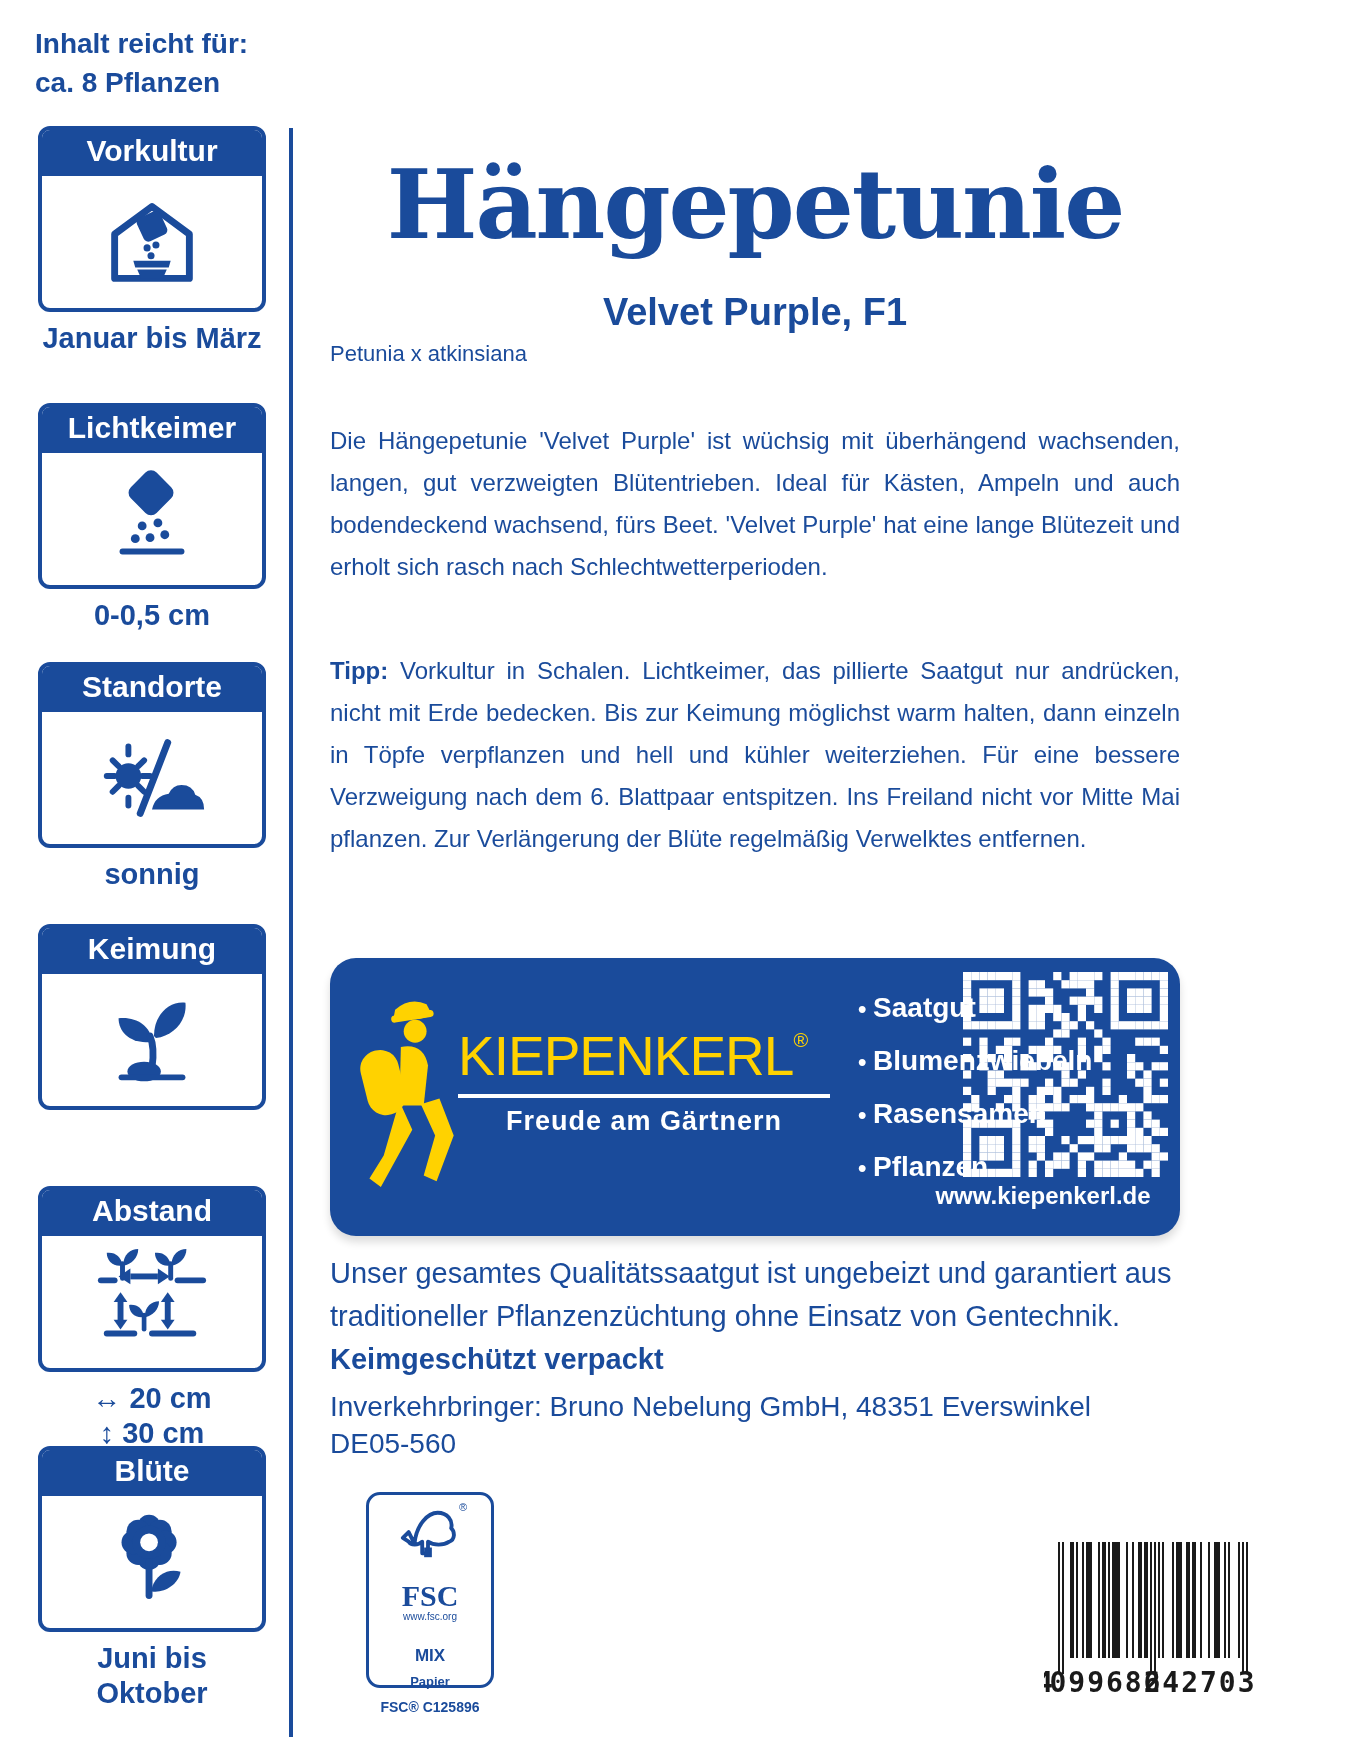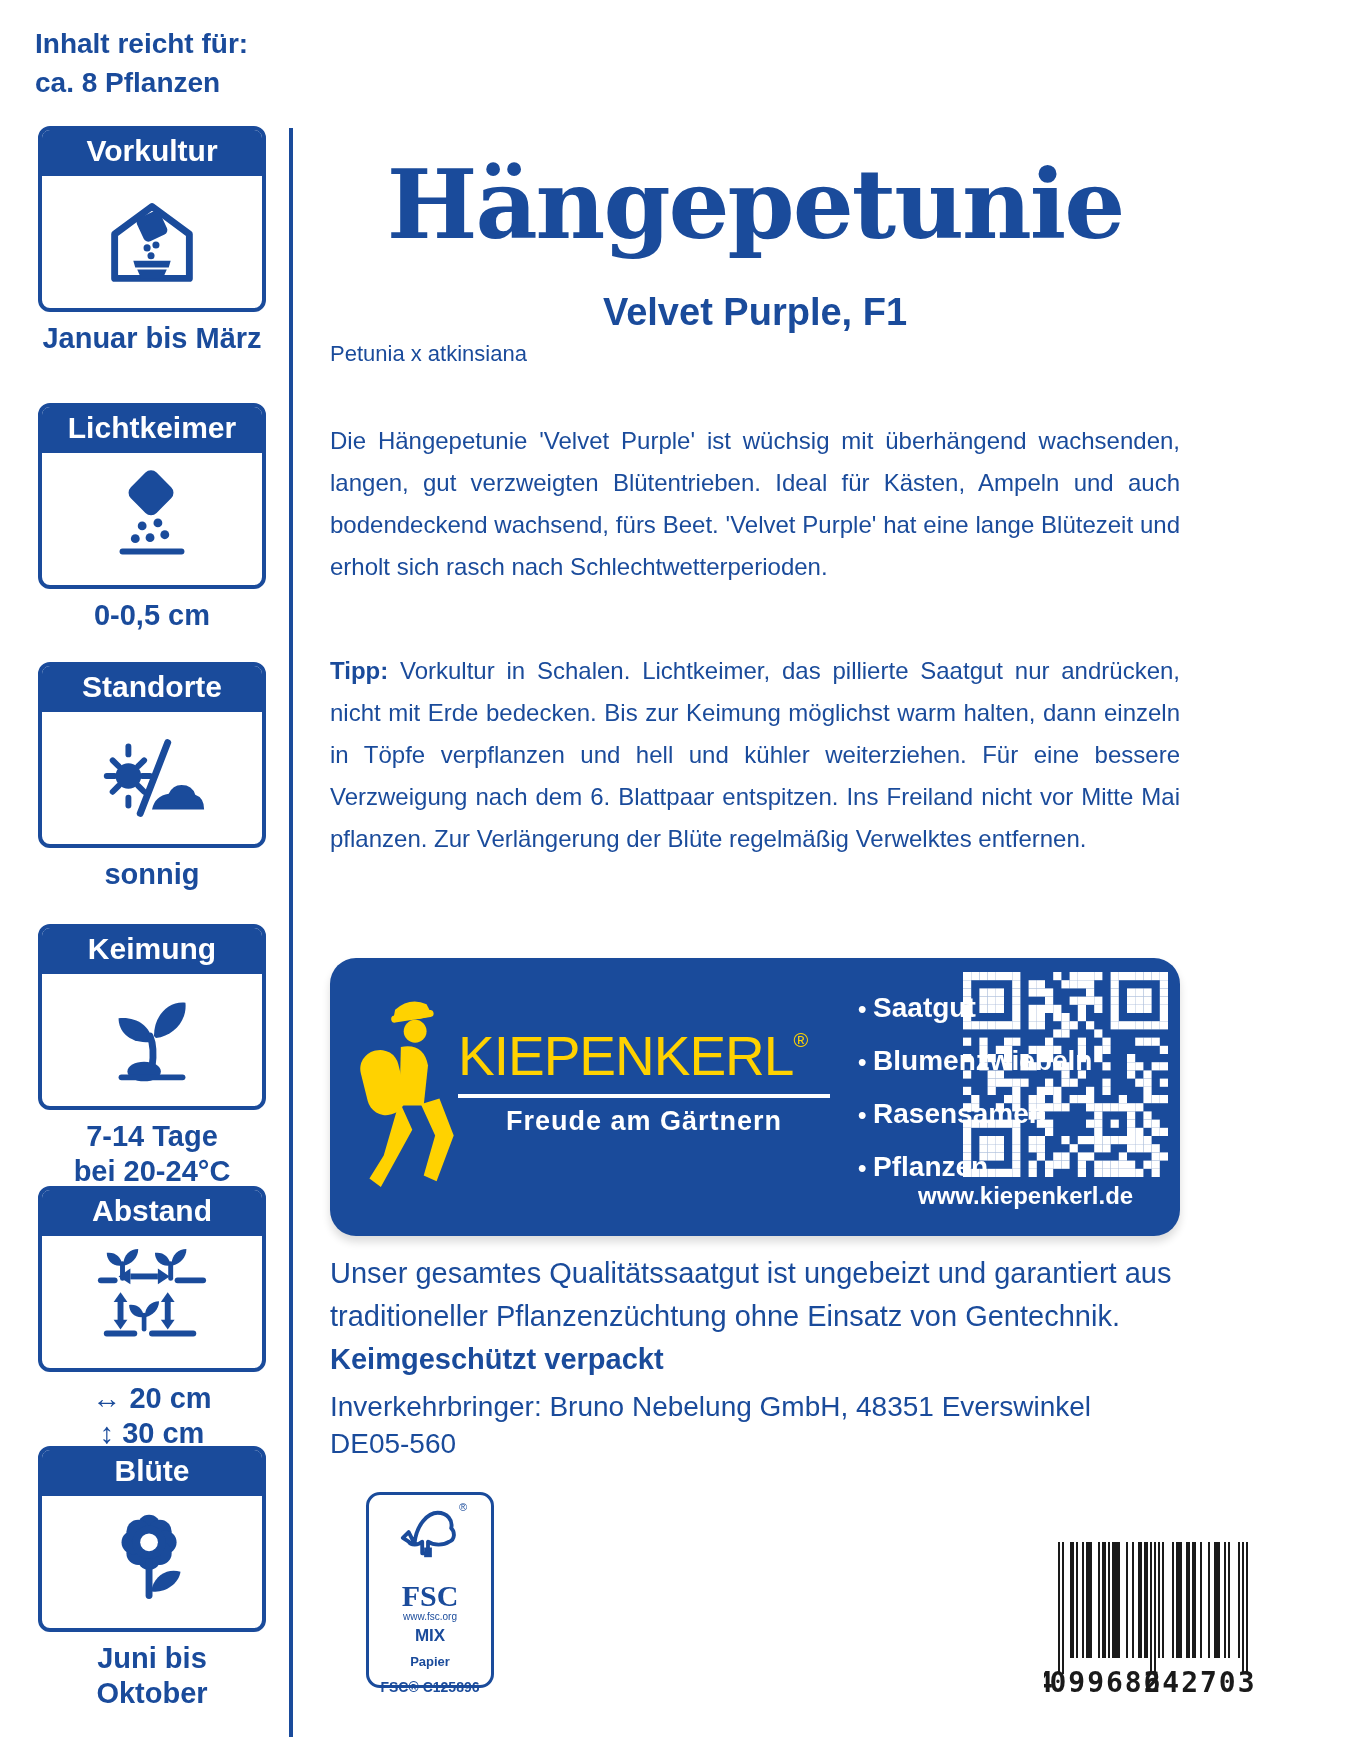--- a/index.html
+++ b/index.html
@@ -36,35 +36,35 @@
   .figure{left:28px;top:28px;width:100px;height:222px;color:var(--yellow);}
   .logo-text{left:128px;top:66px;width:390px;color:var(--yellow);}
   .wordmark{font-size:55px;font-weight:normal;letter-spacing:-1px;white-space:nowrap;}
   .wordmark sup{font-size:20px;vertical-align:28px;}
   .logo-rule{height:4px;background:#fff;margin:6px 0 8px;width:372px;}
   .tagline{color:#fff;font-size:27px;font-weight:bold;letter-spacing:1px;text-align:center;width:372px;}
   .bullets{left:528px;top:24px;margin:0;padding:0;list-style:none;color:#fff;
            font-size:28px;font-weight:bold;line-height:52px;white-space:nowrap;}
   .bullets li::before{content:"• ";font-size:24px;}
   .qrwrap{left:633px;top:14px;width:205px;height:205px;}
-  .kurl{left:588px;top:224px;width:250px;text-align:left;color:#fff;font-size:24px;font-weight:bold;}
+  .kurl{left:588px;top:224px;width:250px;text-align:center;color:#fff;font-size:24px;font-weight:bold;}
 
   
   .quality{left:330px;top:1252px;width:860px;font-size:29px;line-height:43px;}
   .distrib{left:330px;top:1388px;width:860px;font-size:28px;line-height:37px;}
 
   
   .fsc{left:366px;top:1492px;width:128px;height:196px;border:3px solid var(--blue);
        border-radius:14px;display:flex;flex-direction:column;align-items:center;
        box-sizing:border-box;padding-top:10px;color:var(--blue);}
   .fsc-tree{position:relative;width:62px;height:58px;}
   .fsc-reg{position:absolute;right:-6px;top:-4px;font-size:11px;}
   .fsc-name{font-family:Liberation Serif, serif;font-size:30px;font-weight:bold;line-height:28px;margin-top:19px;}
   .fsc-url{font-size:10px;margin-top:1px;}
-  .fsc-mix{font-size:17px;font-weight:bold;margin-top:4px;}
+  .fsc-mix{font-size:17px;font-weight:bold;margin-top:24px;}
   .fsc-paper{font-size:13px;font-weight:bold;margin-top:8px;}
   .fsc-lic{font-size:14px;font-weight:bold;margin-top:10px;}
 
   
   .barcode{left:1044px;top:1540px;width:212px;height:156px;}
 </style>
 </head>
 <body>
 
 <div class="page">
@@ -139,22 +139,20 @@
       <div class="sbox-icon">
         <svg width="118" height="118" viewBox="0 0 120 120">
           <path d="M58 62 C38 64 26 52 26 38 C44 36 58 46 60 60 Z" fill="currentColor"></path>
           <path d="M62 56 C62 34 78 20 94 22 C96 40 82 56 64 58 Z" fill="currentColor"></path>
           <path d="M58 56 q5 12 2 32" stroke="currentColor" stroke-width="7" fill="none" stroke-linecap="round"></path>
           <ellipse cx="52" cy="92" rx="17" ry="10" fill="currentColor"></ellipse>
           <rect x="26" y="95" width="68" height="6" rx="3" fill="currentColor"></rect>
         </svg>
       </div>
     </div>
-    <div class="scap pre">7-14 Tage
-bei 20-24°C</div>
   </div>
 
   <div class="abs module" style="top:1186px">
     <div class="sbox">
       <div class="sbox-head">Abstand</div>
       <div class="sbox-icon">
         <svg width="118" height="118" viewBox="0 0 120 120">
           <defs>
             <g id="spr">
               <path d="M0 14 C-9 15 -15 9 -15 1 C-6 0 -1 5 1 13 Z" fill="currentColor"></path>

